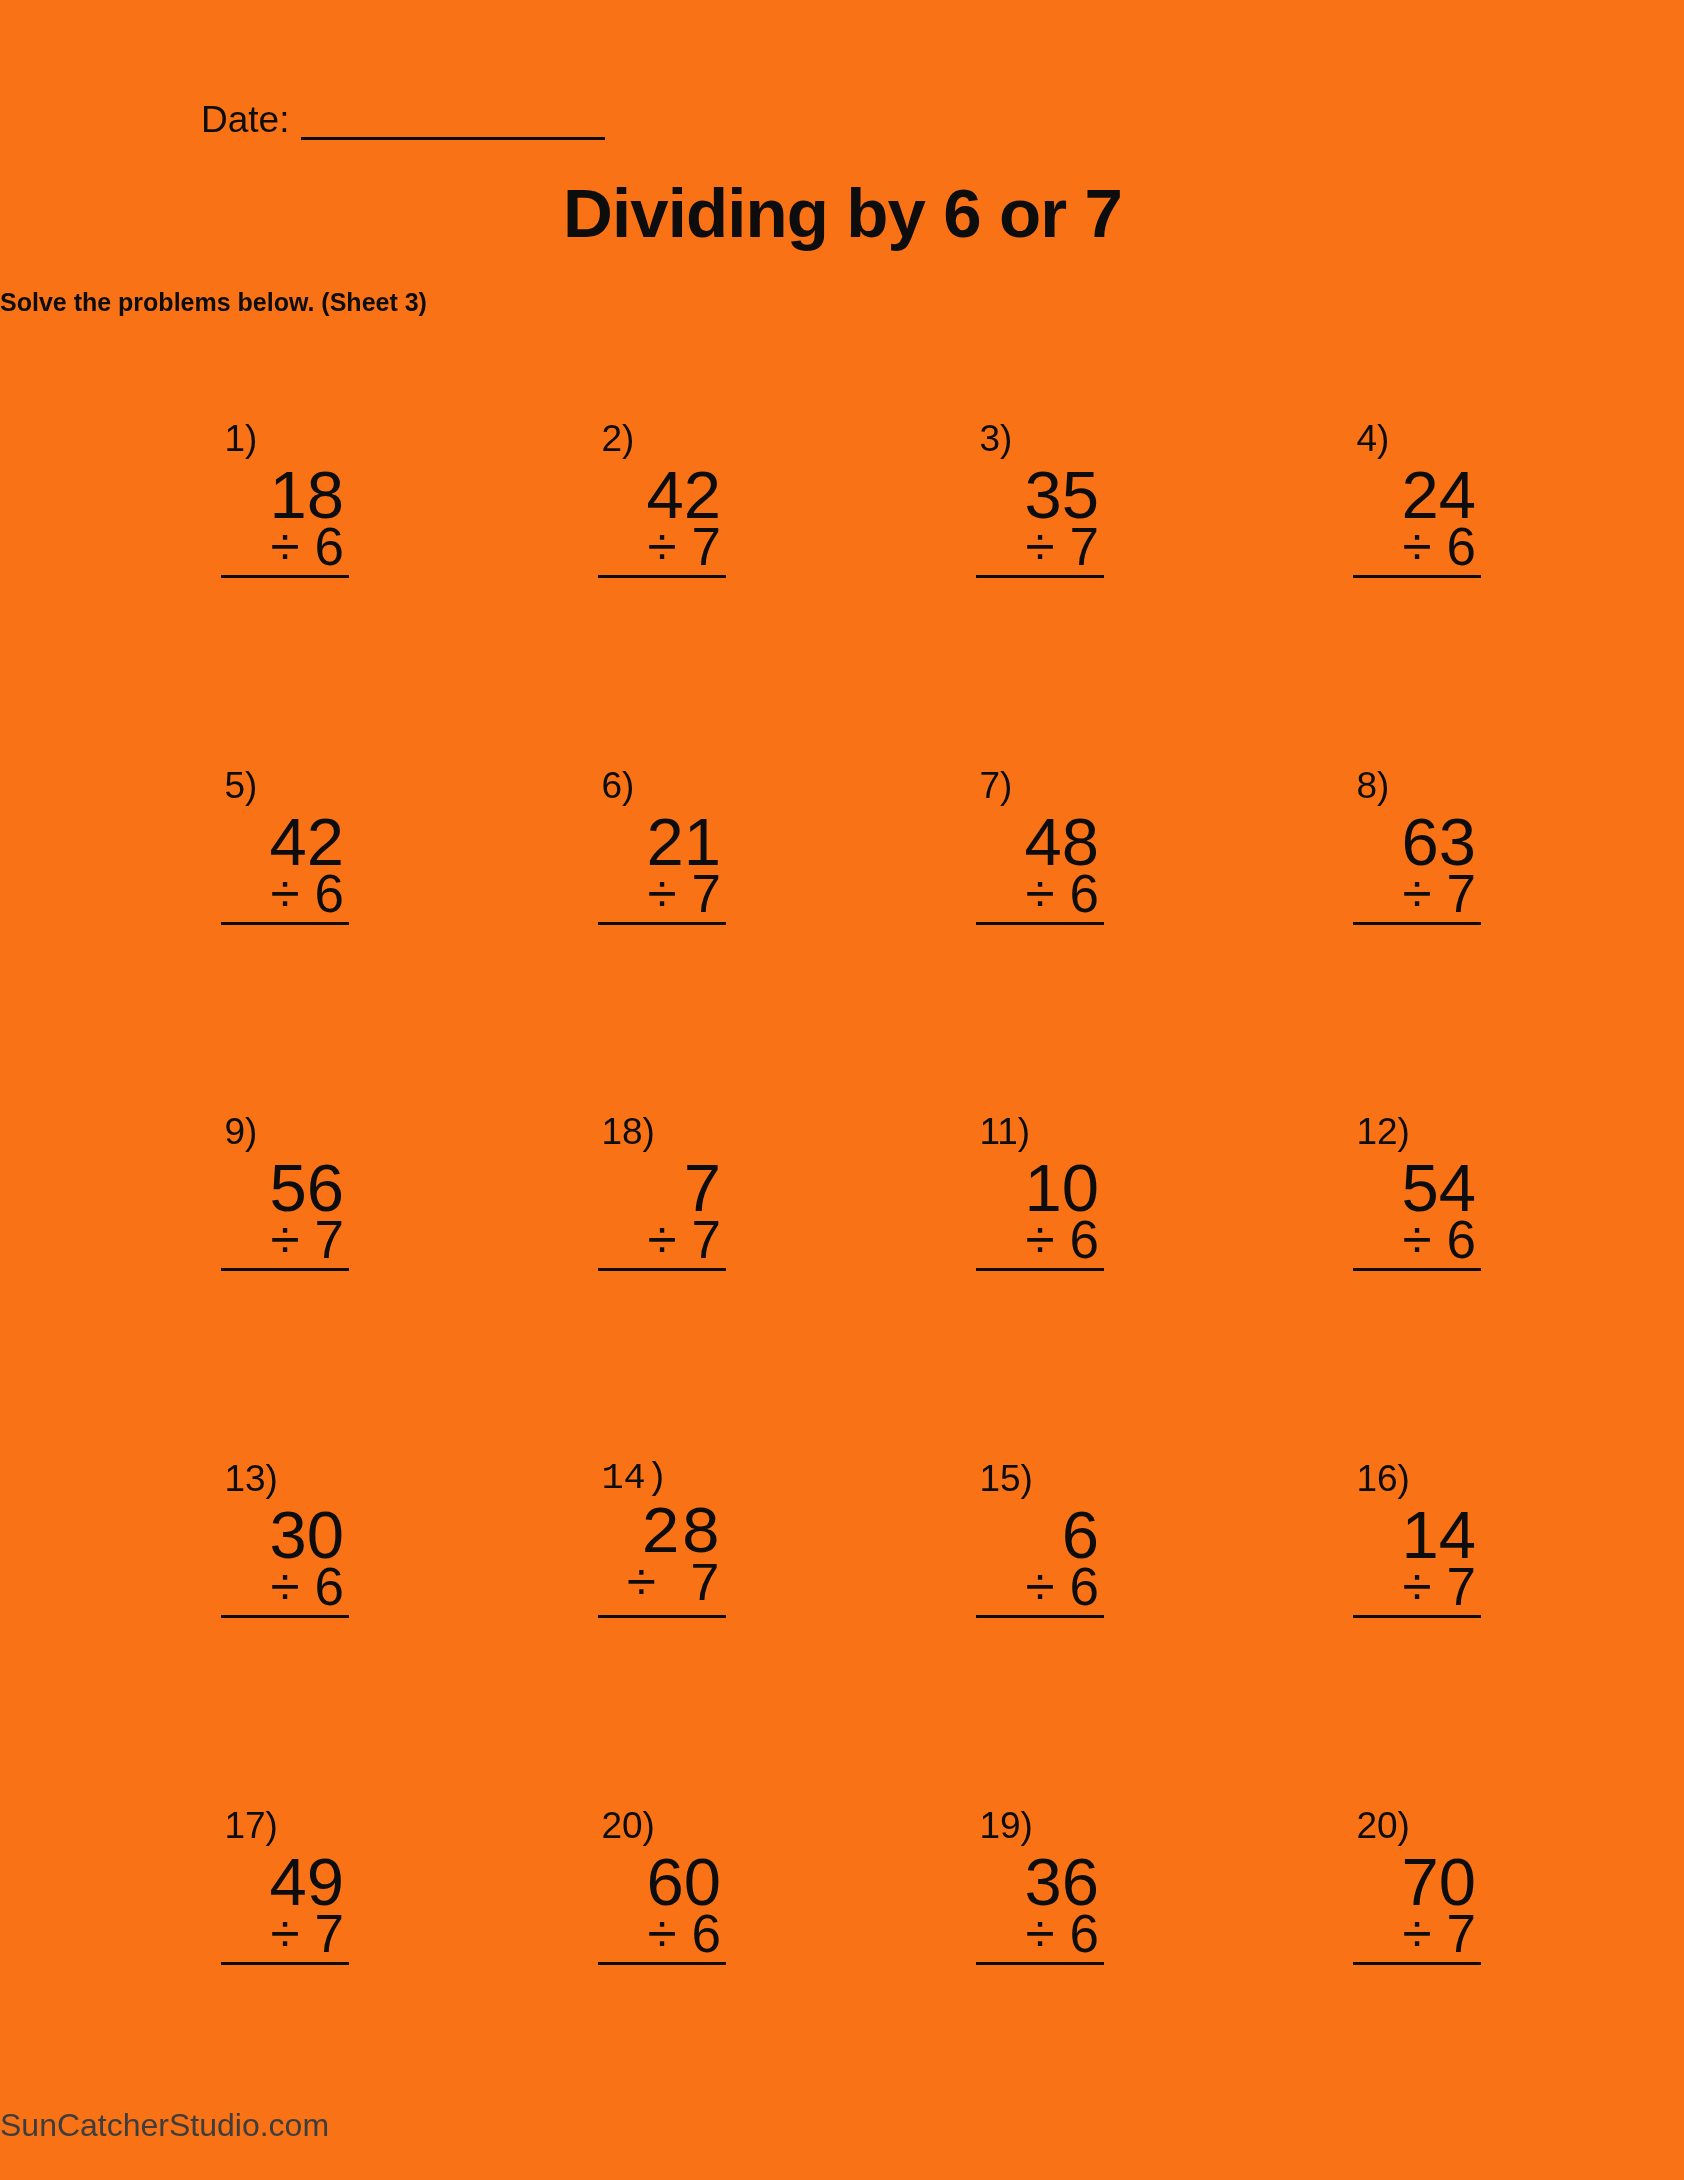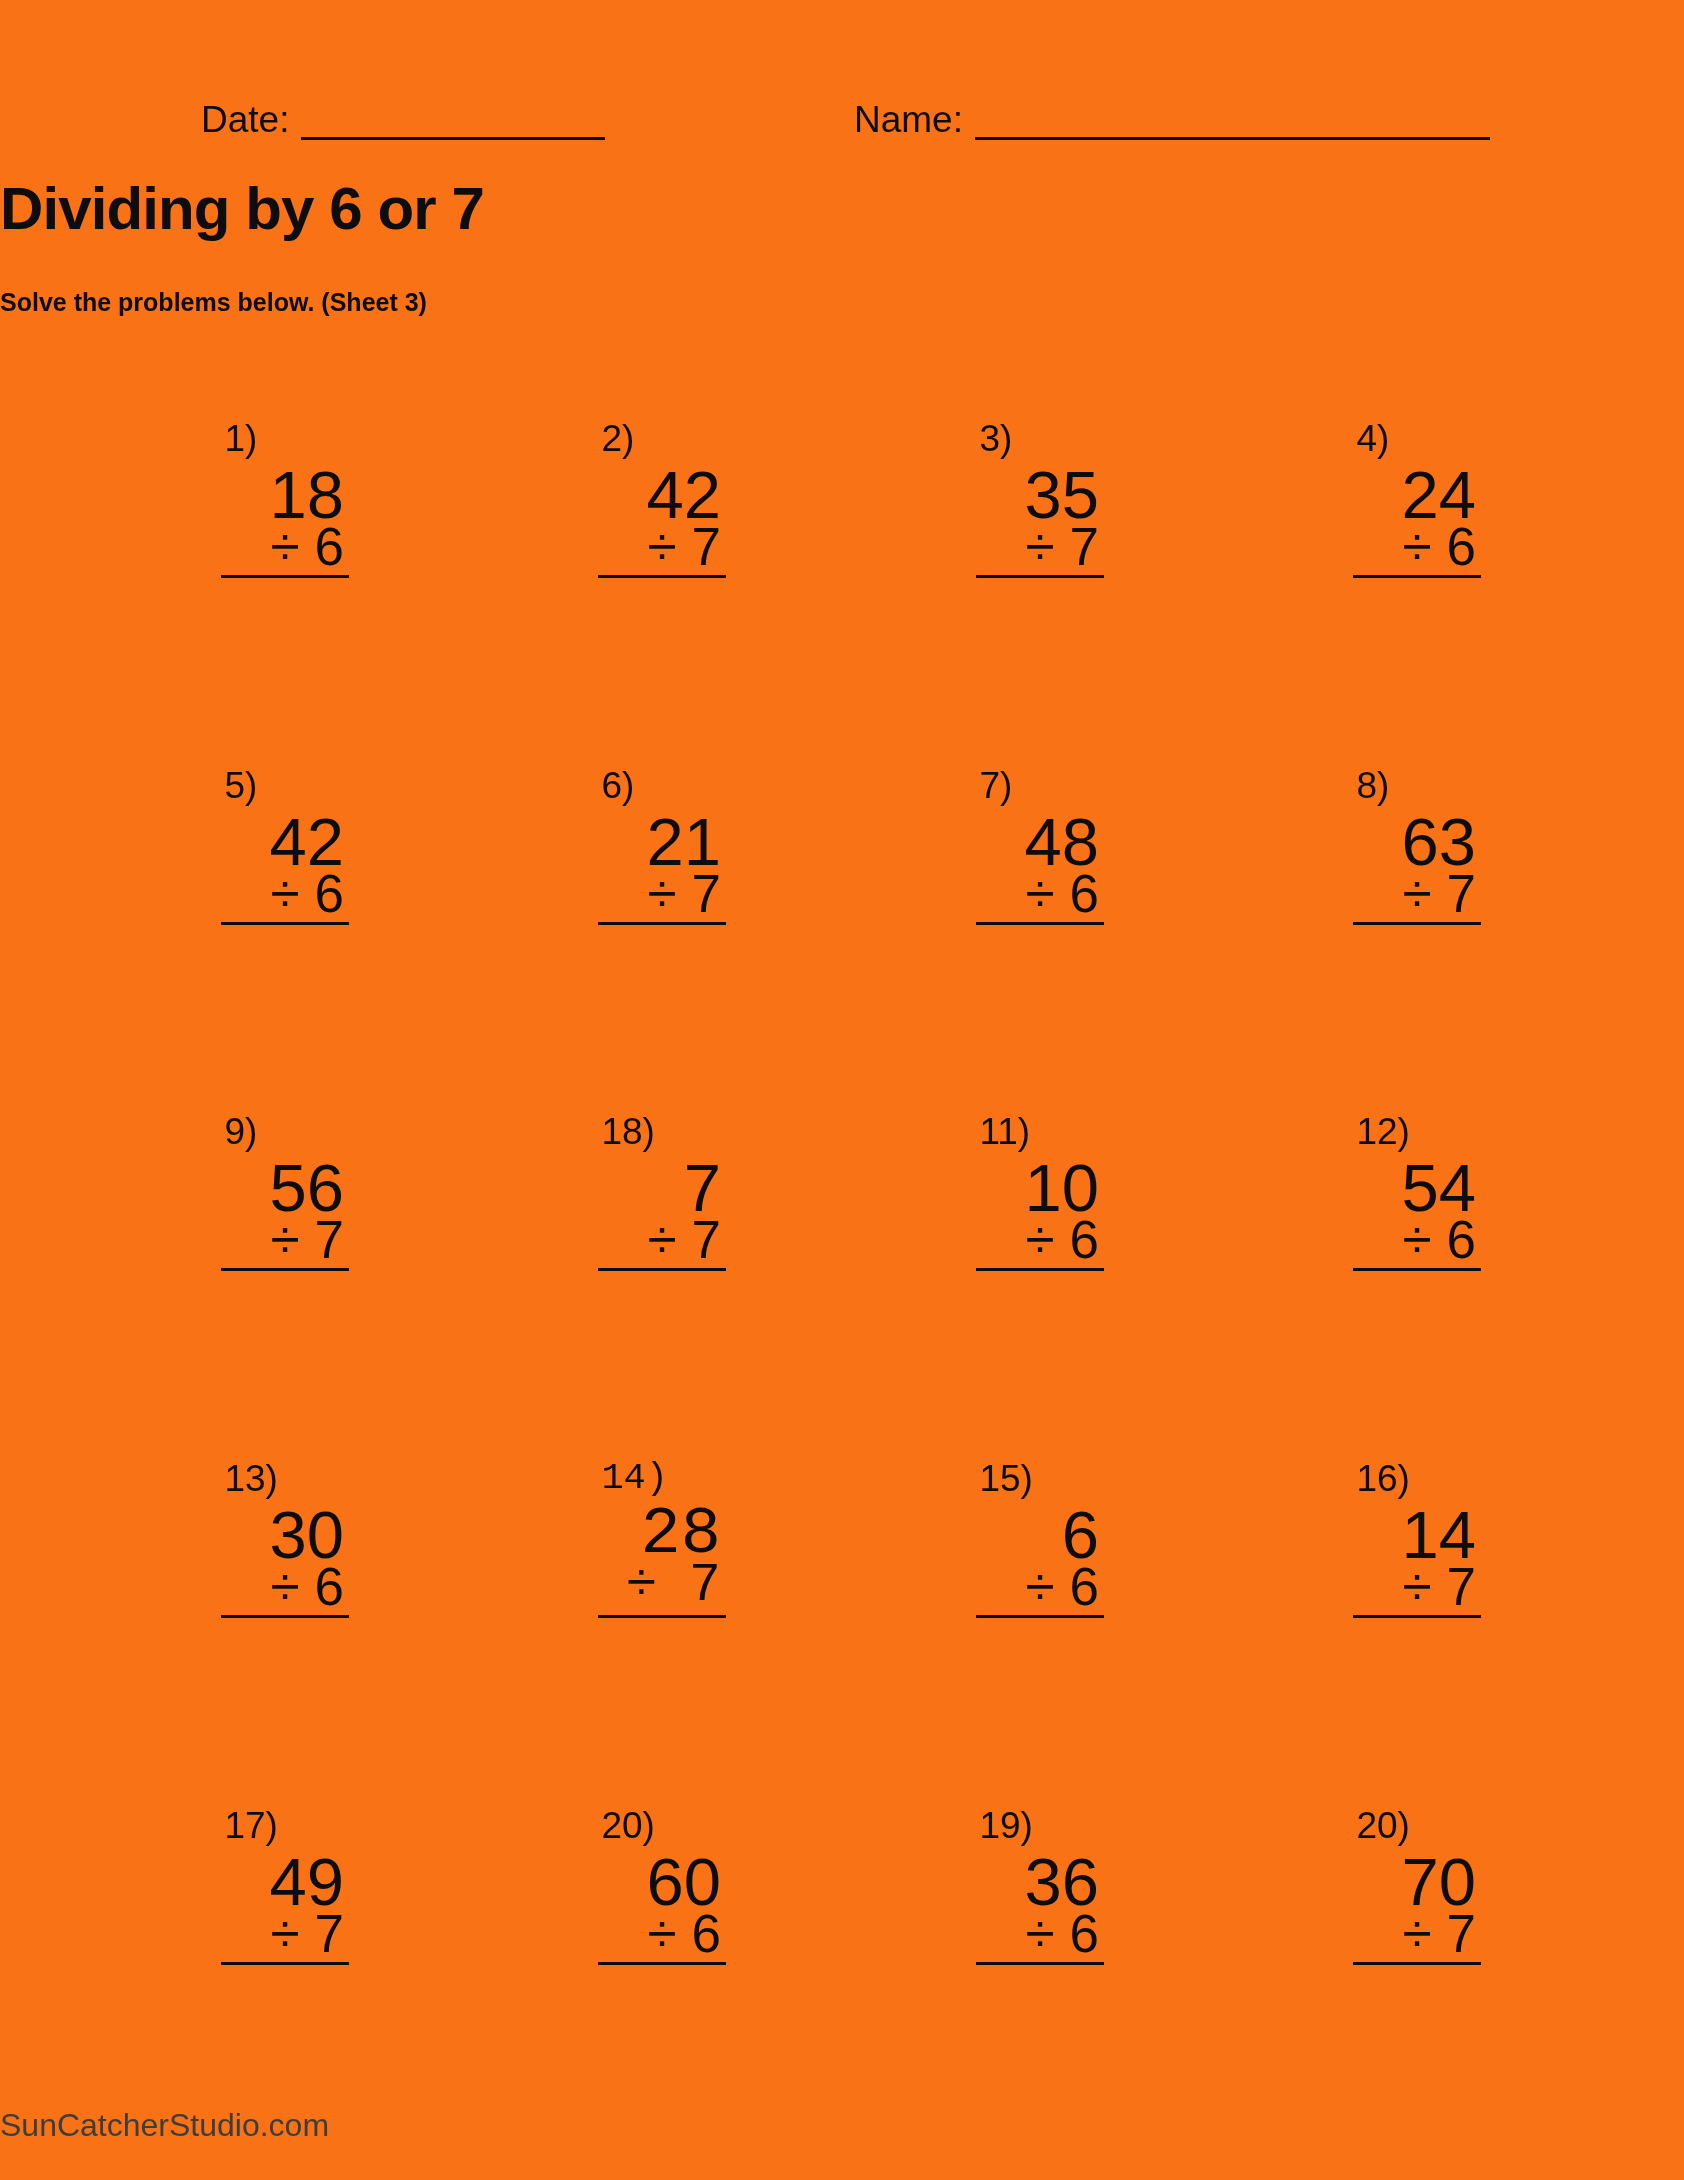--- a/index.html
+++ b/index.html
@@ -39,21 +39,22 @@
   .date-line { width: 304px; }
   .name-line { width: 515px; }
 
   
   .title {
     position: absolute;
     top: 173px;
     left: 0;
     right: 0;
     margin: 0;
-    font-size: 60px;
+    text-align: center;
+    font-size: 69px;
     font-weight: bold;
     letter-spacing: -0.9px;
     line-height: 1.2;
   }
   .subtitle {
     position: absolute;
     top: 287px;
     left: 0;
     right: 0;
     text-align: left;
@@ -120,24 +121,20 @@
 </head>
 <body>
 
 <div class="page">
 
   <div class="hdr-field date">
     <span class="hdr-label">Date:</span>
     <span class="hdr-line date-line"></span>
   </div>
 
-  <div class="hdr-field name">
-    <span class="hdr-label">Name:</span>
-    <span class="hdr-line name-line"></span>
-  </div>
 
   <h1 class="title">Dividing by 6 or 7</h1>
 
   <div class="subtitle">Solve the problems below. (Sheet 3)</div>
 
   <div class="grid" id="problems-grid">
       <div class="problem" style="left: 0px; top: 0px;">
         <div class="p-num">1)</div>
         <div class="p-dividend">18</div>
         <div class="p-divisor"><span>÷</span> <span>6</span></div>

